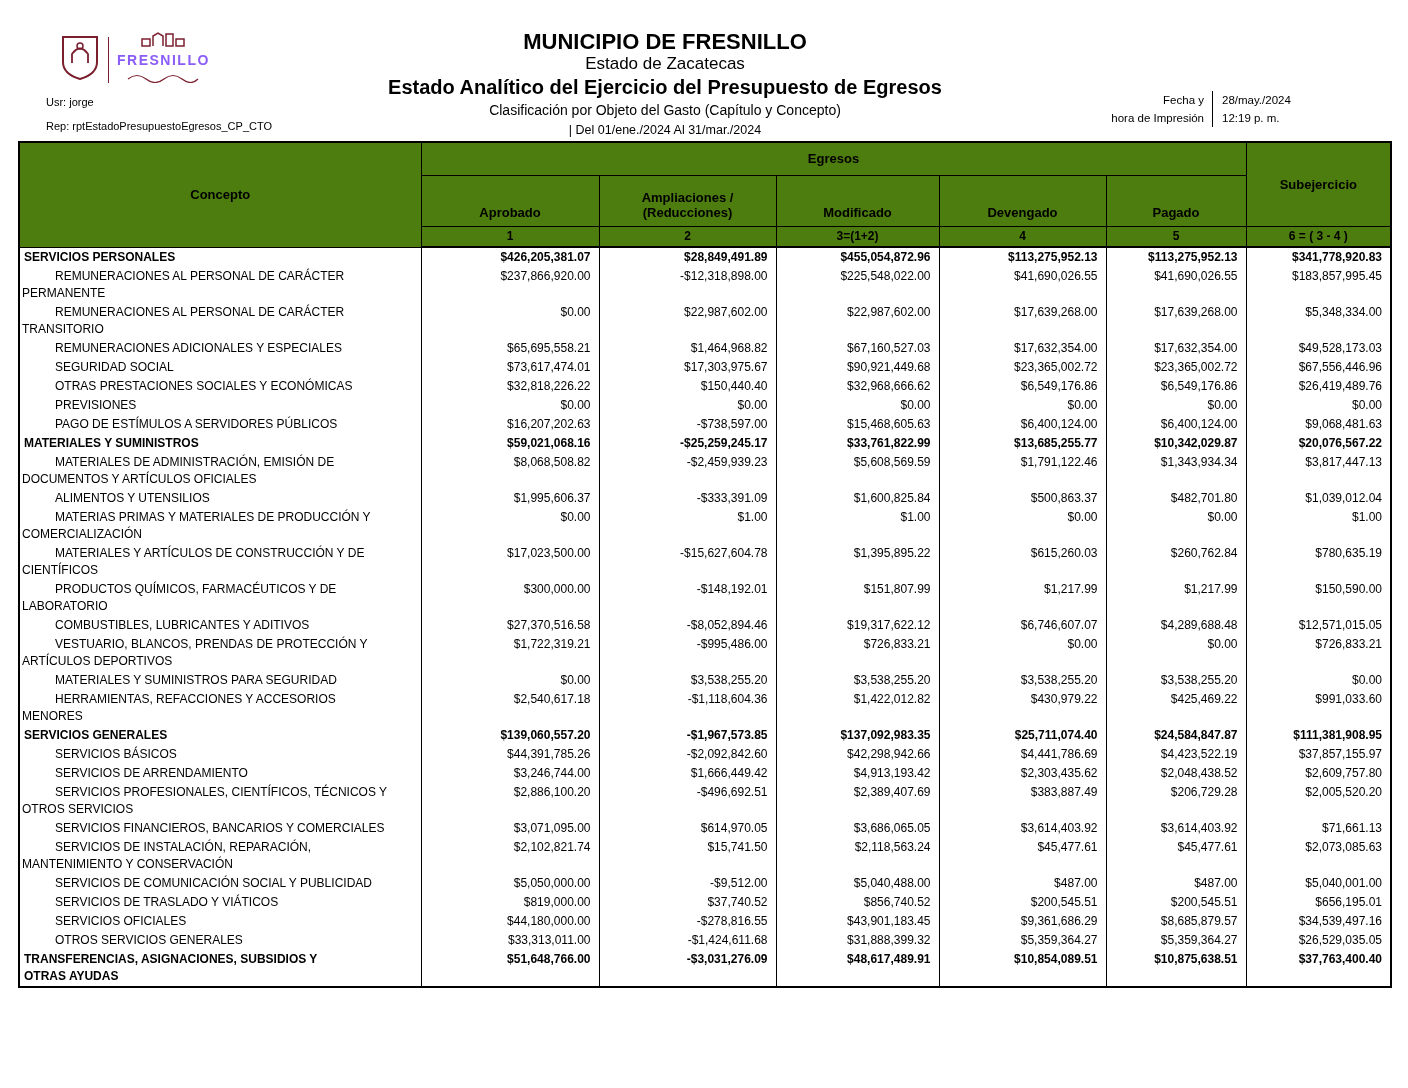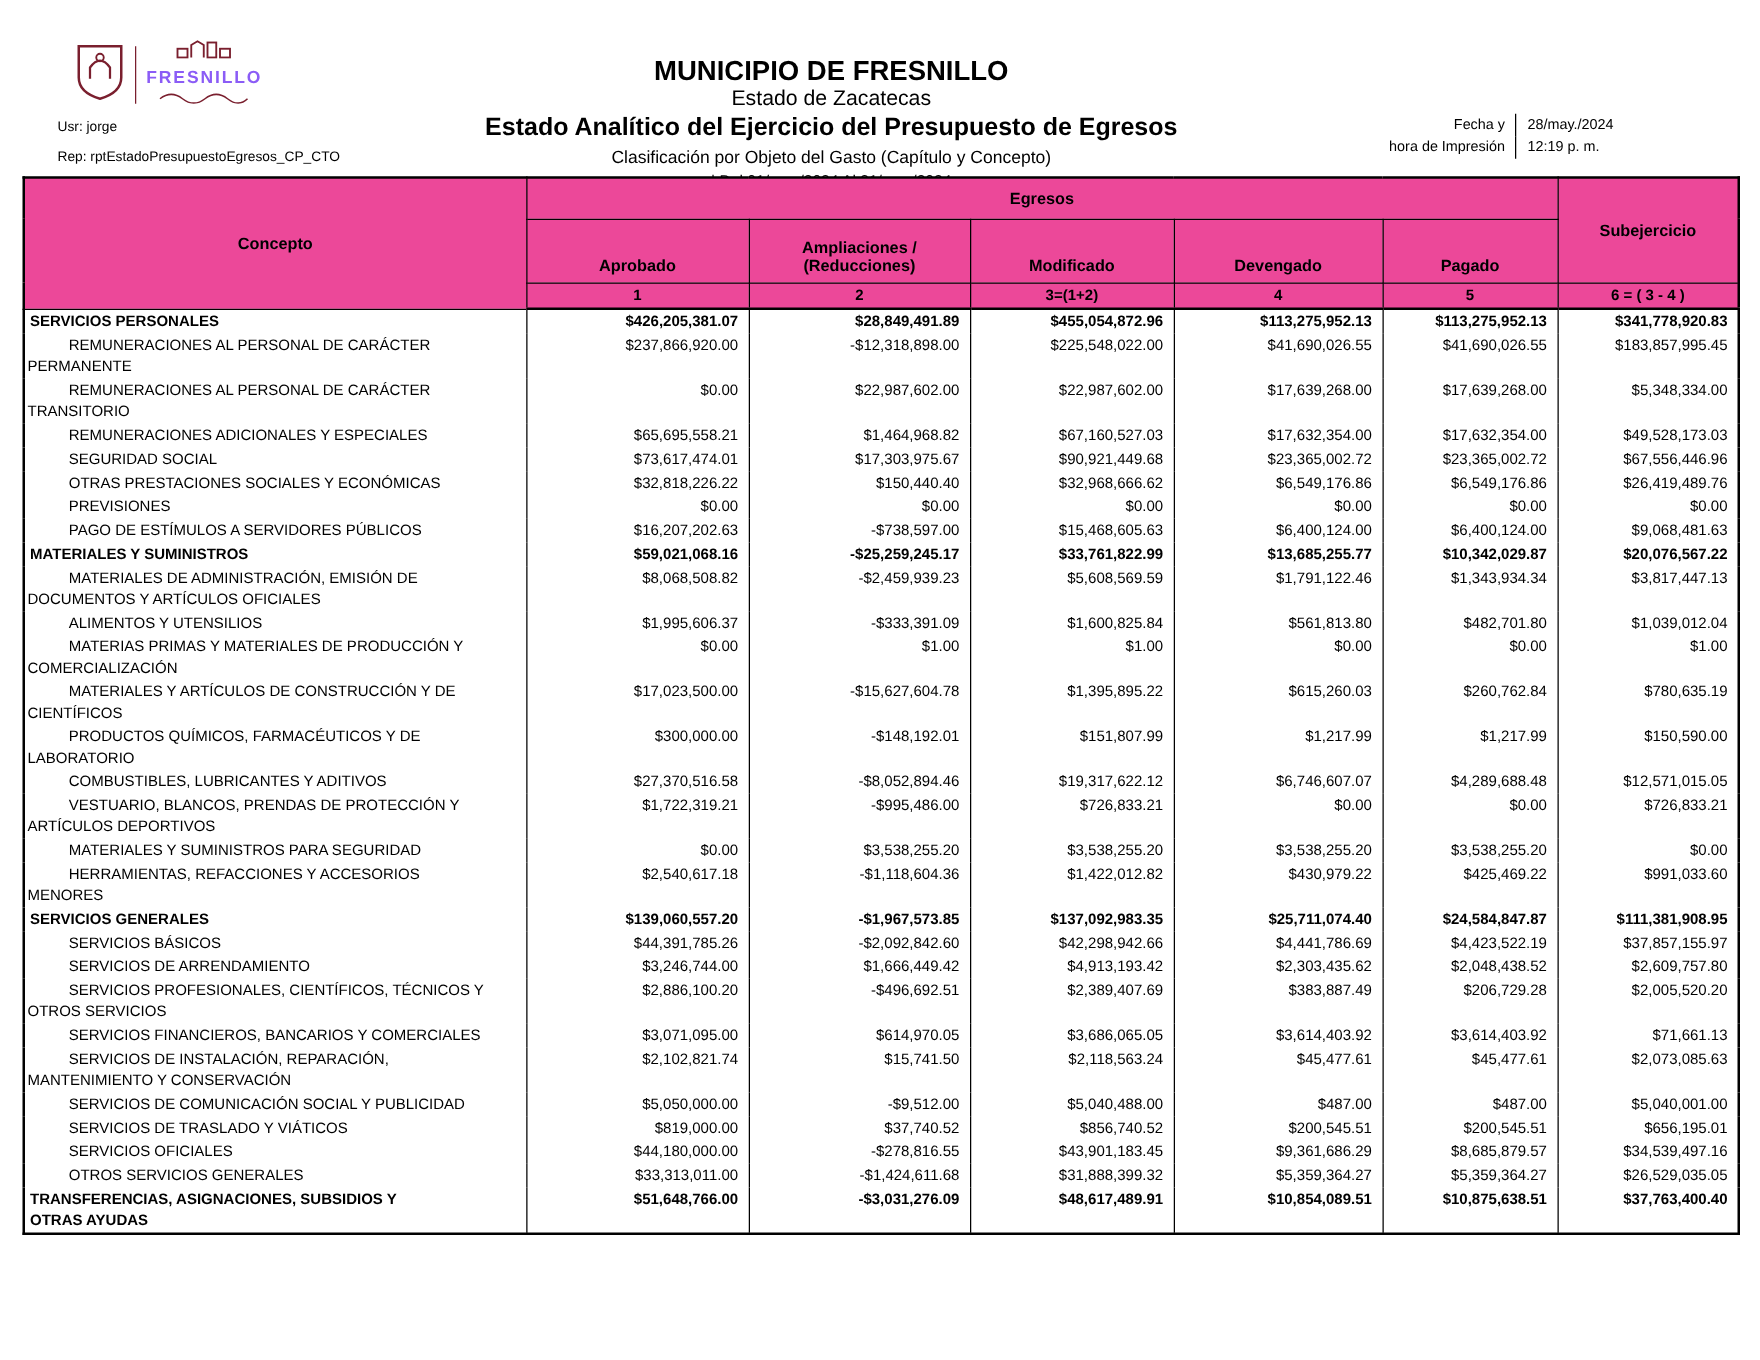--- a/index.html
+++ b/index.html
@@ -22,21 +22,21 @@
     color: #8b5cf6; font-weight: bold; font-size: 14px; letter-spacing: 1.5px;
   }
 
   .usr-line, .rep-line {
     position: absolute; left: 46px; font-size: 11px; color: #000;
   }
   .usr-line { top: 96px; }
   .rep-line { top: 120px; }
 
   .titles {
-    position: absolute; left: 0; top: 30px; width: 1330px; text-align: center; margin-top: 15px;
+    position: absolute; left: 0; top: 30px; width: 1330px; text-align: center;
   }
   .titles .t1 { font-size: 22px; font-weight: bold; line-height: 24px; }
   .titles .t2 { font-size: 17px; font-weight: normal; line-height: 20px; }
   .titles .t3 { font-size: 20px; font-weight: bold; line-height: 19px; margin-top: 4px; }
   .titles .t4 { font-size: 14px; font-weight: normal; line-height: 17px; margin-top: 5px; }
   .titles .t5 { font-size: 12.5px; line-height: 15px; margin-top: 4px; }
 
   .printinfo { position: absolute; left: 1055px; top: 91px; font-size: 11.5px; }
   .pi-row { display: flex; align-items: center; }
   .pi-label {
@@ -49,21 +49,21 @@
   .table-wrap { position: absolute; left: 18px; top: 141px; }
   table.report {
     border-collapse: collapse; table-layout: fixed; width: 1372px;
     border: 2px solid #000;
   }
   table.report th, table.report td {
     border-left: 1.5px solid #000; border-right: 1.5px solid #000;
   }
   thead th {
     border: 1.5px solid #000; font-weight: bold; text-align: center;
-    font-size: 13px; vertical-align: middle; background: #ec4899; margin-top: 28px;
+    font-size: 13px; vertical-align: middle; background: #4d7c0f; margin-top: 28px;
   }
   tr.h-group th { height: 33px; }
   tr.colnames th {
     height: 51px; vertical-align: bottom; padding-bottom: 6px;
     white-space: pre-line; line-height: 15px;
   }
   tr.colnums th { height: 21px; font-size: 12px; border-bottom: 2px solid #000; }
   th.concepto-h { vertical-align: middle; }
 
   tbody td {
@@ -256,21 +256,21 @@
             <td class="num">$5,608,569.59</td>
             <td class="num">$1,791,122.46</td>
             <td class="num">$1,343,934.34</td>
             <td class="num">$3,817,447.13</td>
           </tr>
           <tr>
             <td class="concepto detail">ALIMENTOS Y UTENSILIOS</td>
             <td class="num">$1,995,606.37</td>
             <td class="num">-$333,391.09</td>
             <td class="num">$1,600,825.84</td>
-            <td class="num">$561,813.80</td>
+            <td class="num">$500,863.37</td>
             <td class="num">$482,701.80</td>
             <td class="num">$1,039,012.04</td>
           </tr>
           <tr>
             <td class="concepto detail">MATERIAS PRIMAS Y MATERIALES DE PRODUCCIÓN Y
 COMERCIALIZACIÓN</td>
             <td class="num">$0.00</td>
             <td class="num">$1.00</td>
             <td class="num">$1.00</td>
             <td class="num">$0.00</td>

